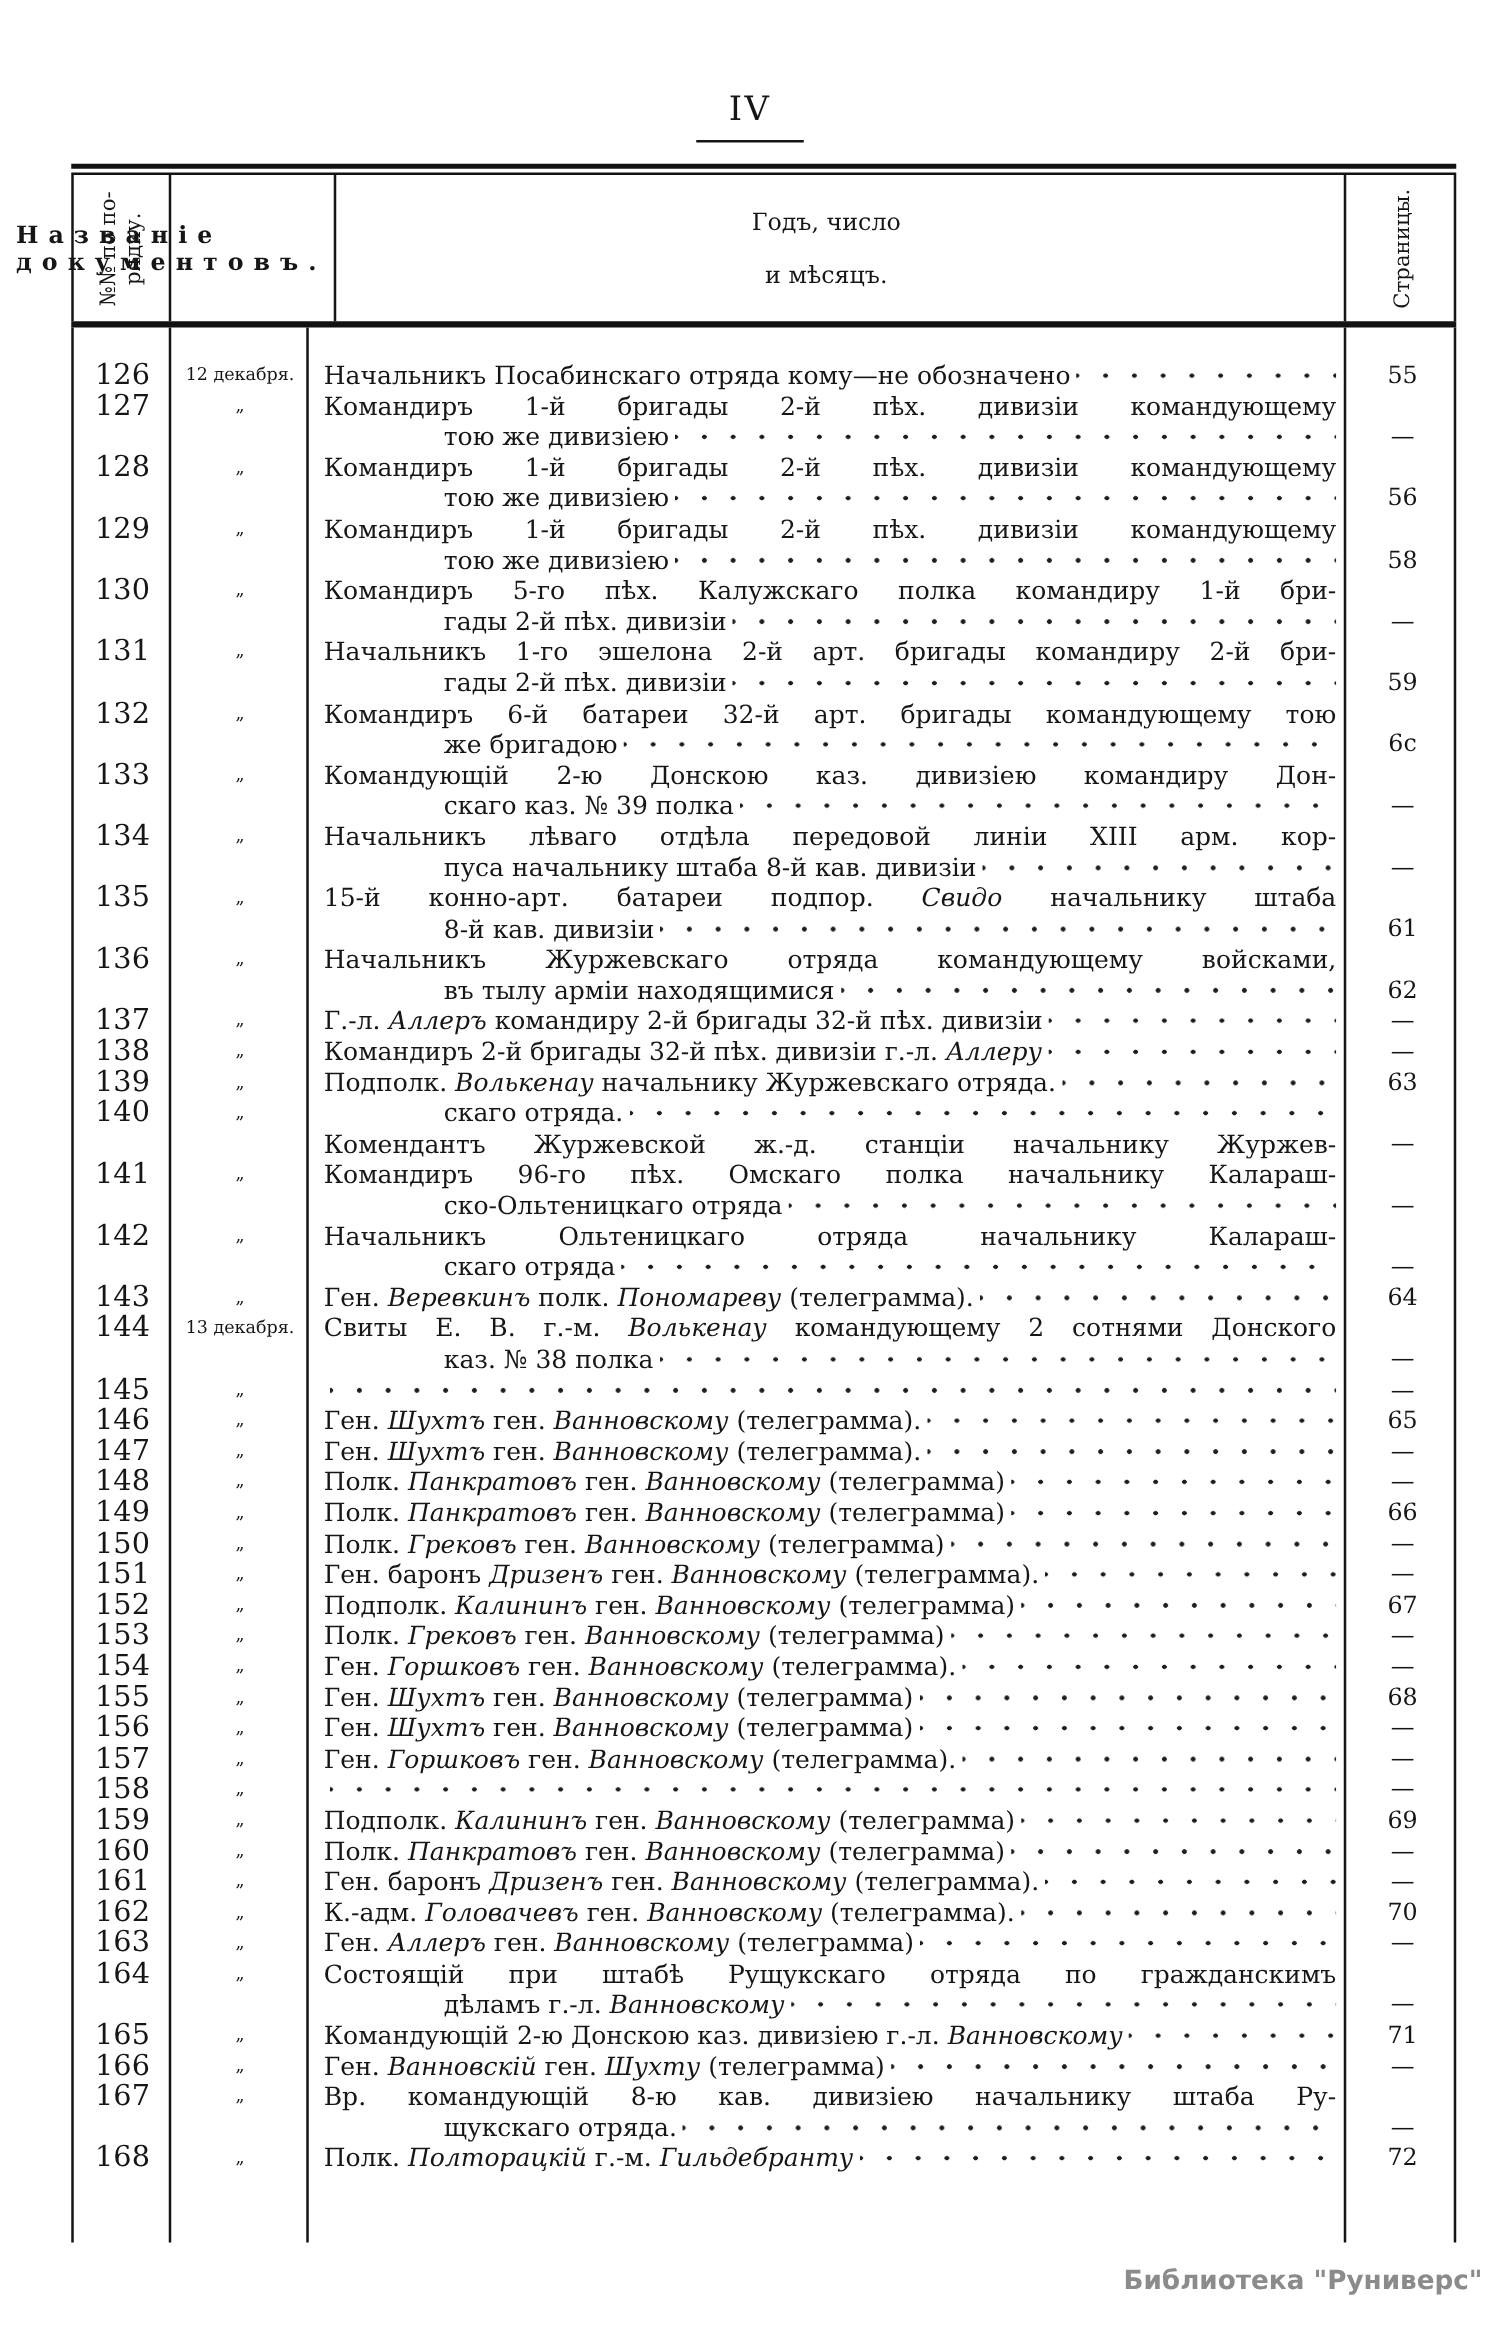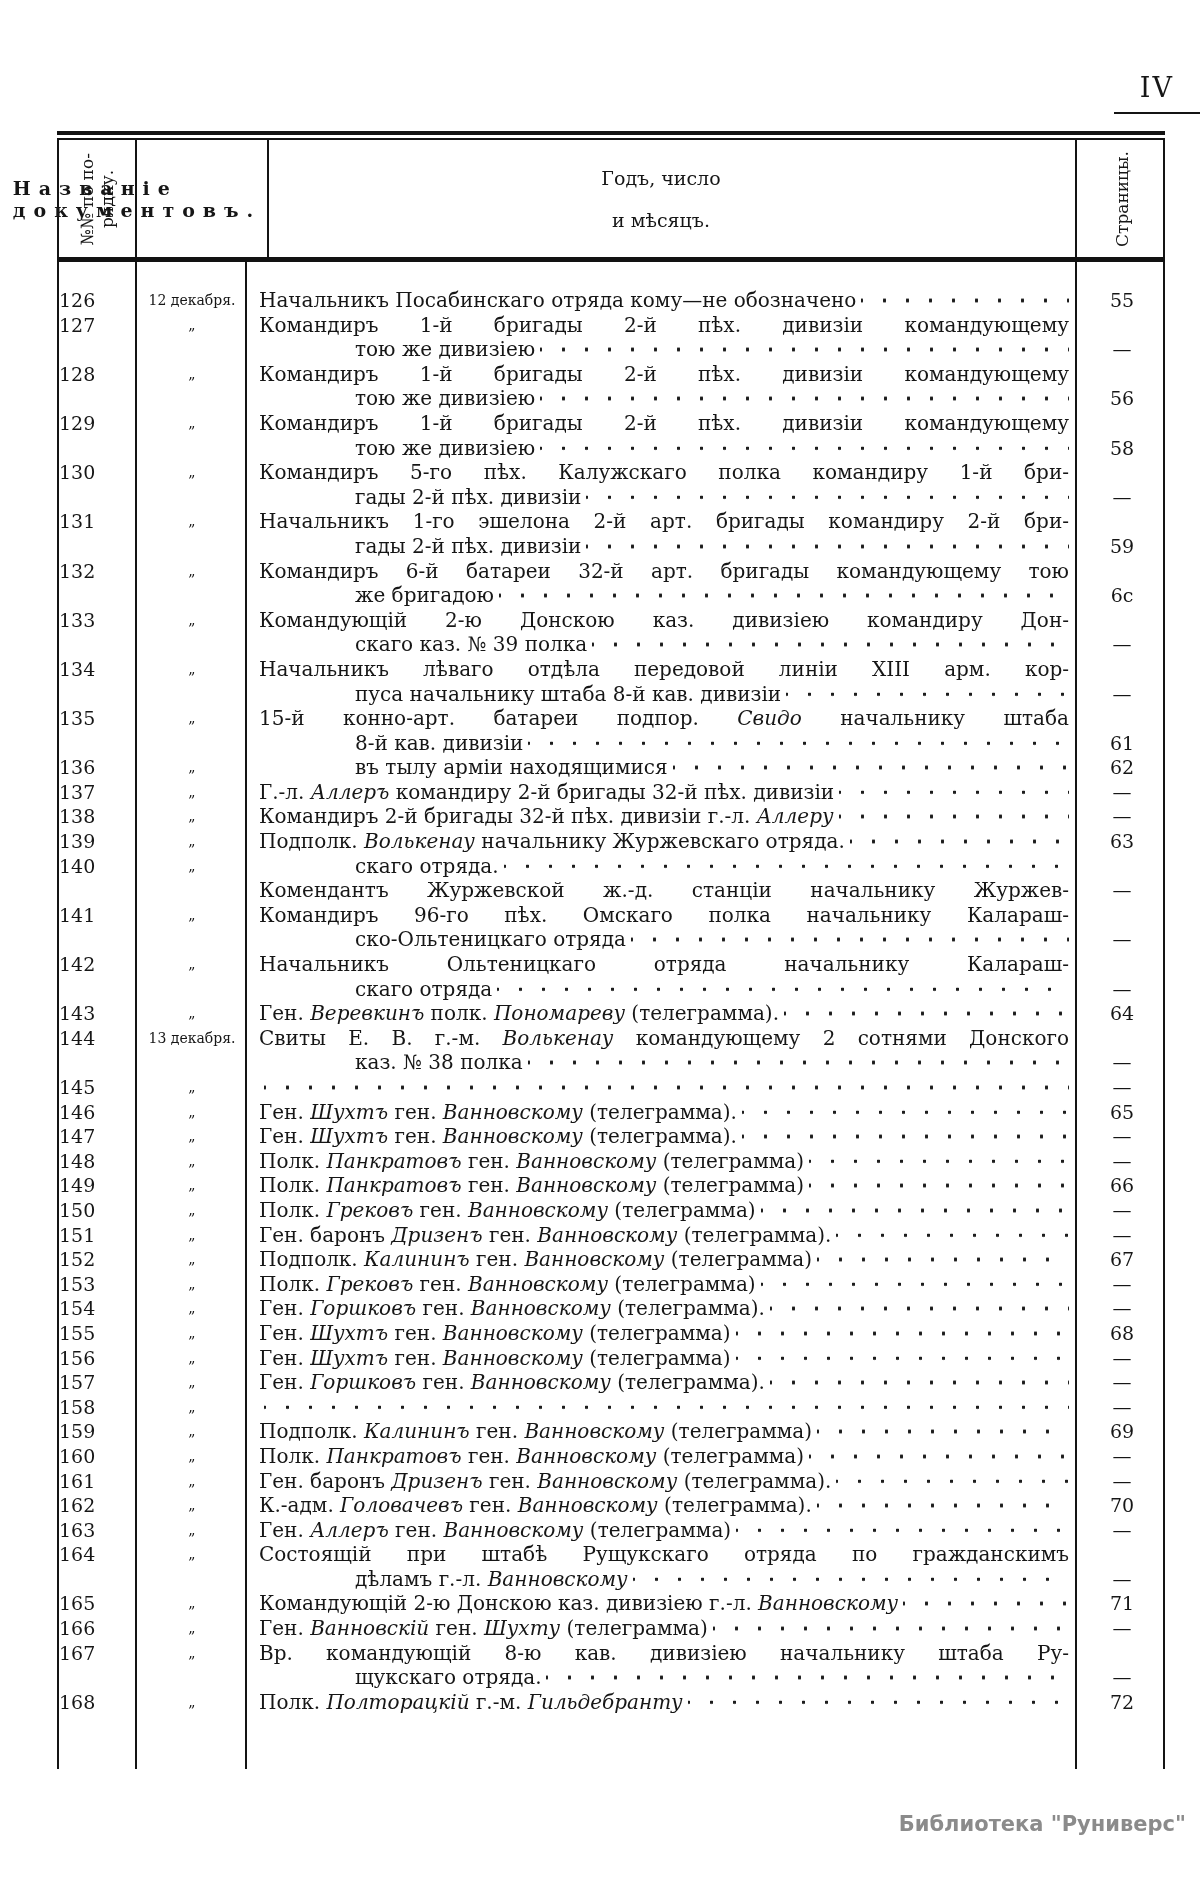--- a/index.html
+++ b/index.html
@@ -9,21 +9,21 @@
     width: 1200px; height: 1880px;
     margin: 0 auto;
     background: #ffffff;
     color: #161616;
     font-family: "DejaVu Serif", "Liberation Serif", serif;
     overflow: hidden;
   }
   
   .page-number {
     position: absolute; top: 72px; left: 0; right: 0;
-    text-align: right;
+    text-align: center;
   }
   .page-number span {
     display: inline-block;
     font-size: 27px; letter-spacing: 2px;
     border-bottom: 2.5px solid #141414;
     padding: 0 26px 9px 26px;
   }
   
   .doc-table { position: absolute; left: 57px; top: 131px; width: 1108px; }
   .rule-thick { height: 4px; background: #121212; }
@@ -55,21 +55,21 @@
   .tbody {
     position: relative;
     border-left: 2px solid #141414;
     border-right: 2px solid #141414;
     padding: 26px 0 55px 0;
   }
   .vline { position: absolute; top: 0; bottom: 0; width: 2px; background: #141414; }
   .vline.v1 { left: 76px; } .vline.v2 { left: 186px; } .vline.v3 { left: 1016px; }
   .trow { display: grid; grid-template-columns: 78px 110px 830px 90px; }
   .cell-num {
-    font-size: 19px; line-height: var(--lh);
+    text-align: center; font-size: 23px; line-height: var(--lh);
     align-self: start;
   }
   .cell-date {
     text-align: center; font-size: 14px; line-height: var(--lh);
     align-self: start;
   }
   .cell-title { padding: 0 8px 0 12px; font-size: 20px; }
   .cell-title .line {
     display: flex; align-items: baseline;
     height: var(--lh); line-height: var(--lh);
@@ -265,20 +265,21 @@
               <span class="leader"></span>
             </div>
           </div>
     <div class="cell-page">61</div>
   </div>
 
   <div class="trow">
     <div class="cell-num">136</div>
     <div class="cell-date">„</div>
     <div class="cell-title">
+            <div class="line justified"><span><span>Начальникъ Журжевскаго отряда командующему войсками,</span></span></div>
             <div class="line cont">
               <span><span>въ тылу арміи находящимися</span></span>
               <span class="leader"></span>
             </div>
           </div>
     <div class="cell-page">62</div>
   </div>
 
   <div class="trow">
     <div class="cell-num">137</div>

